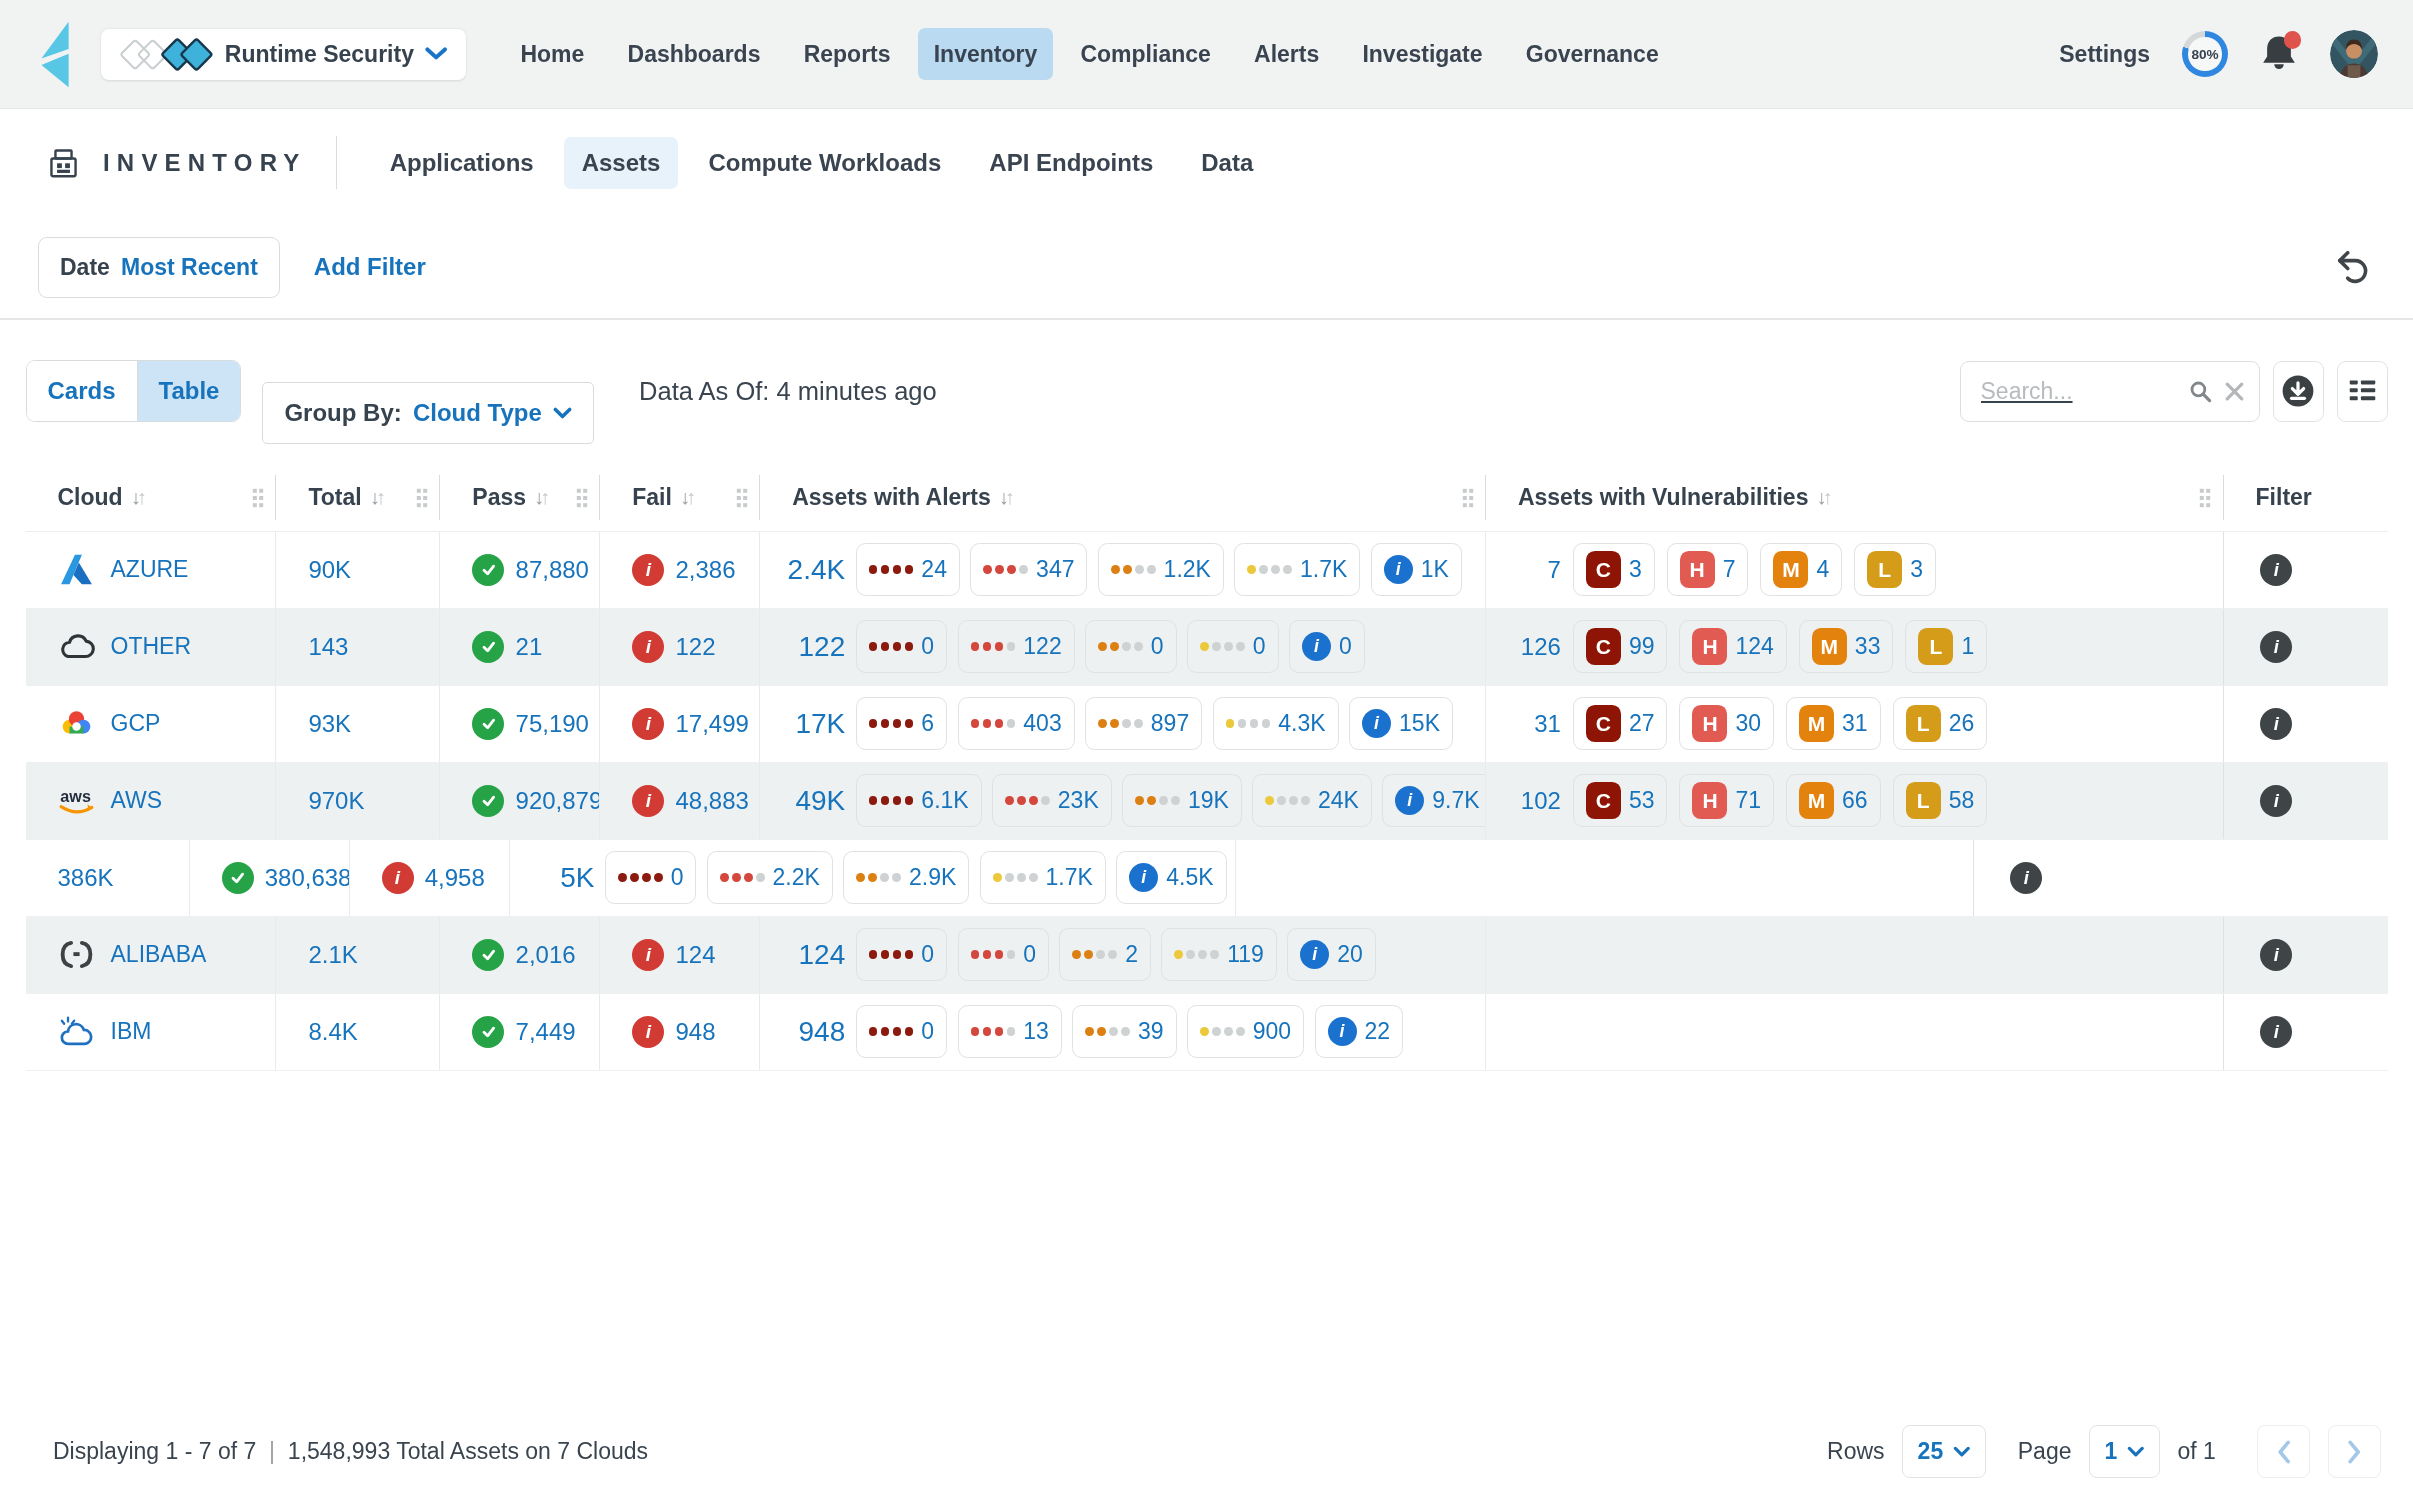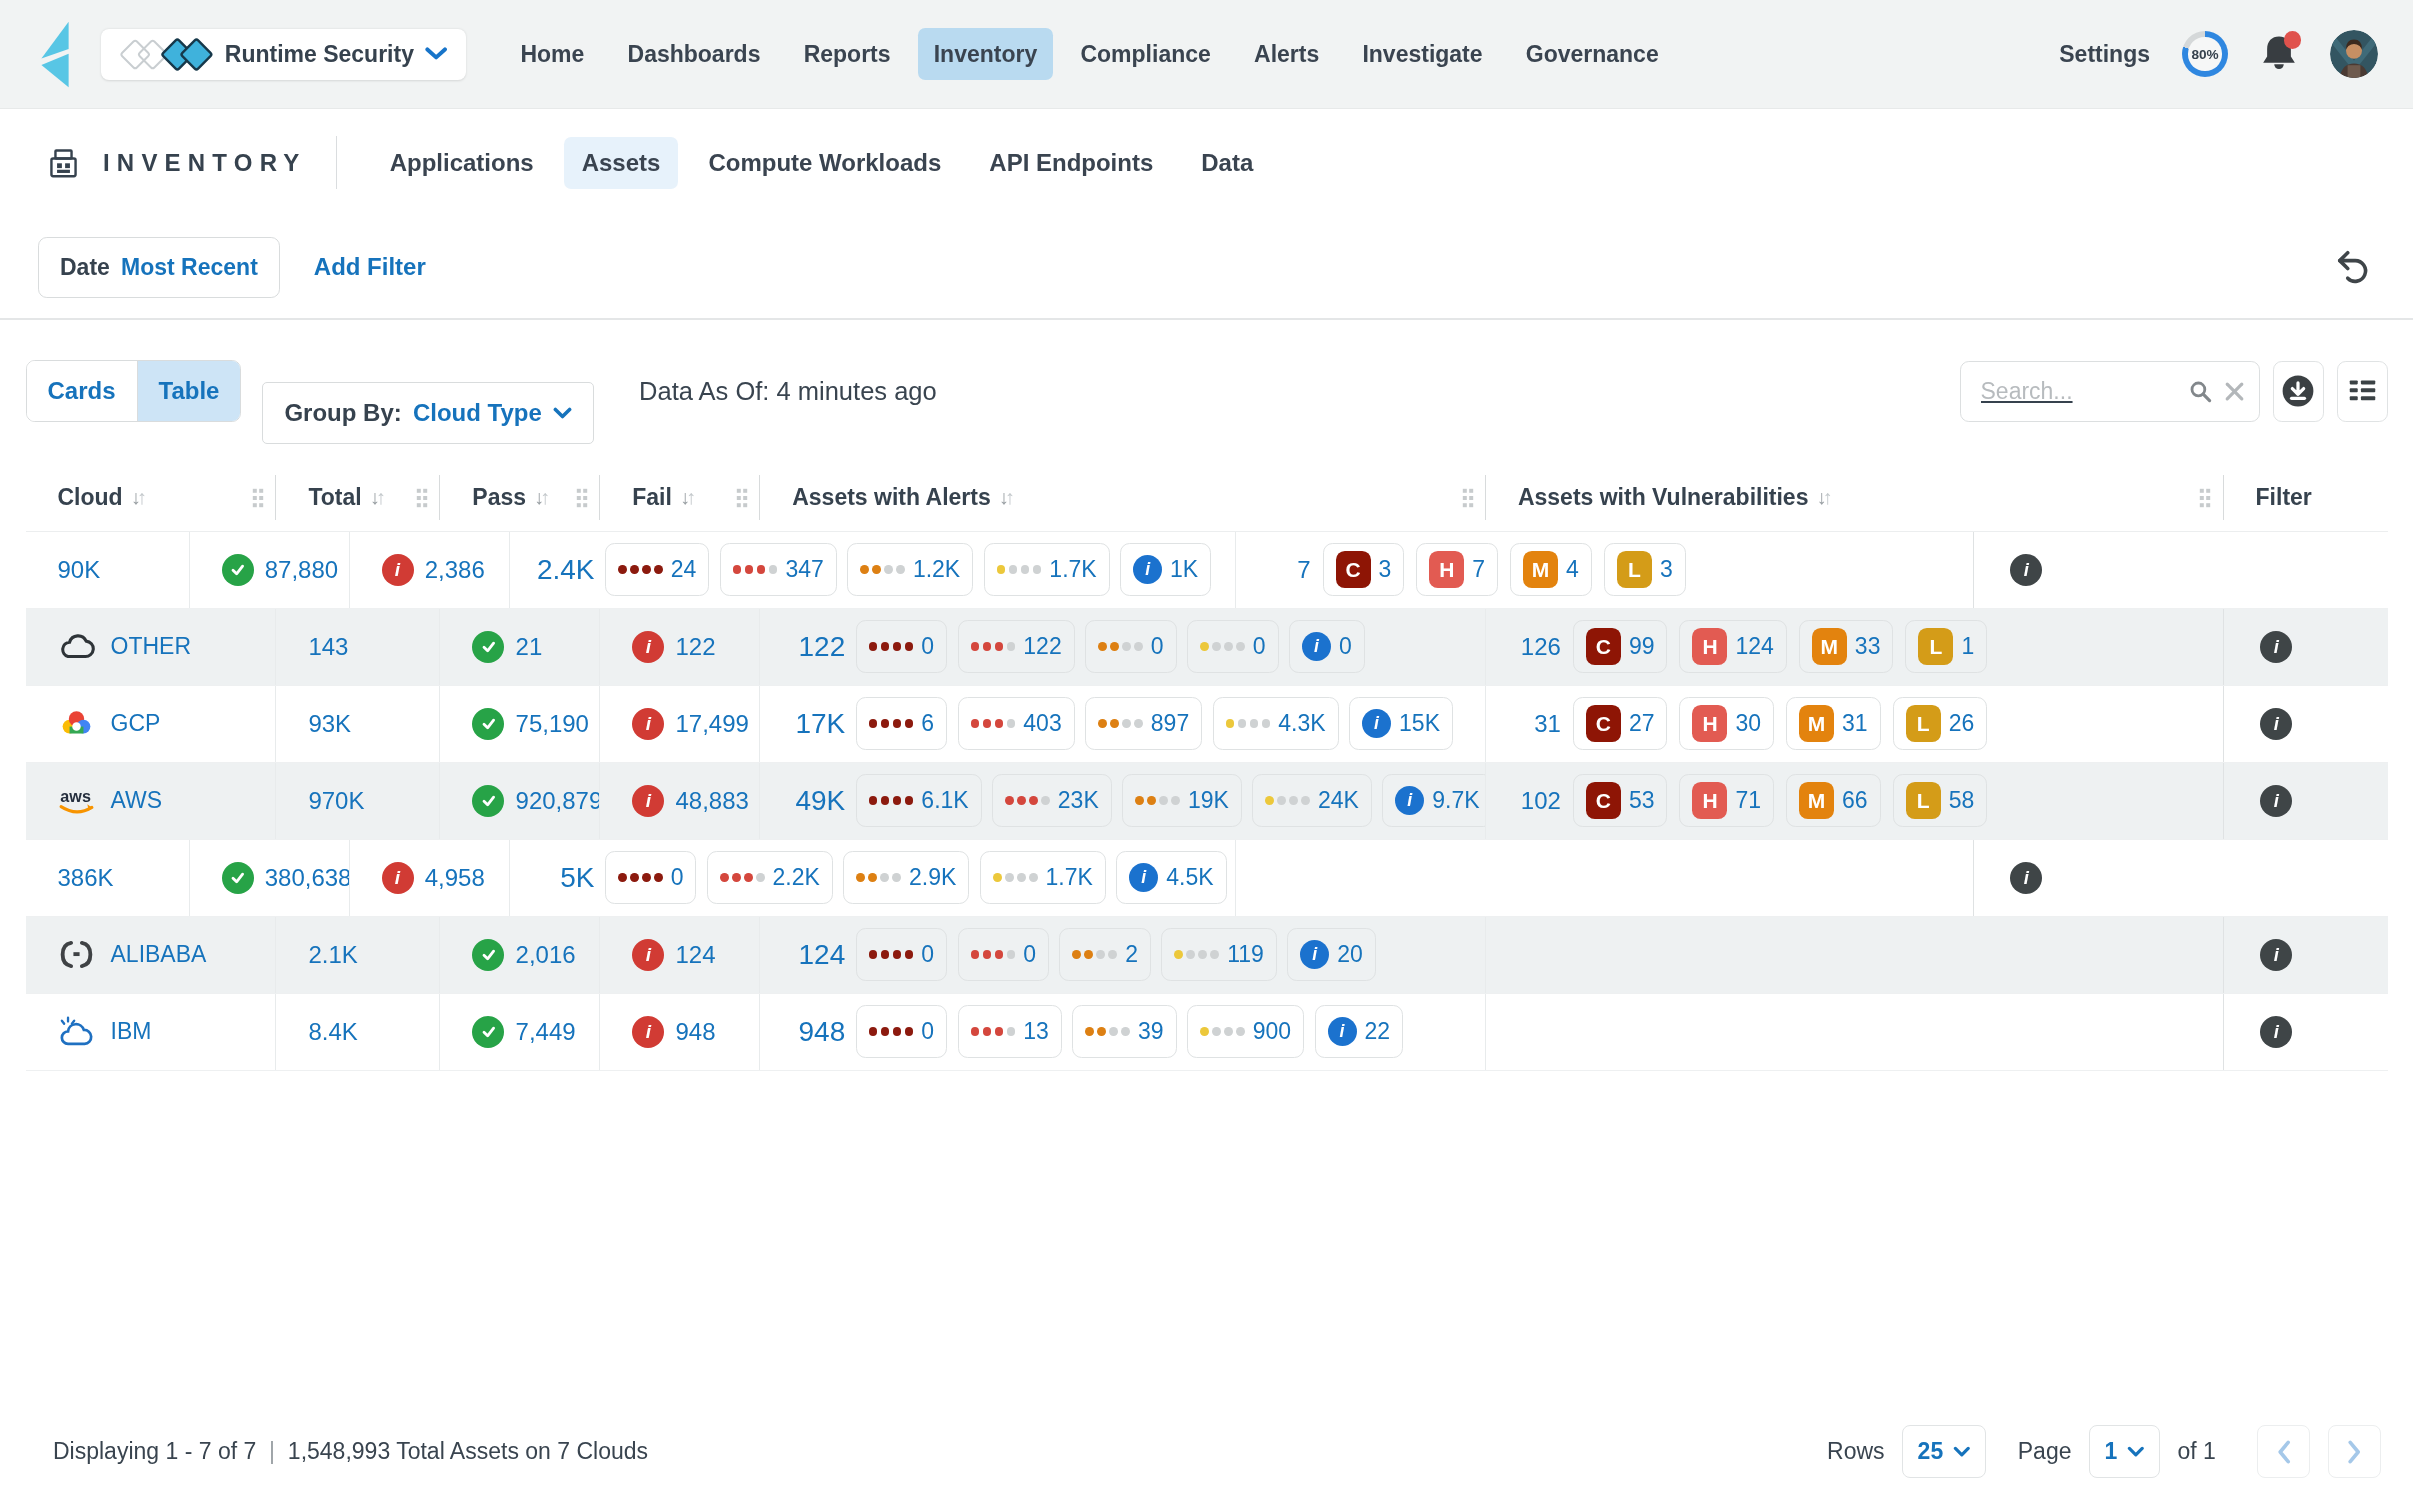--- a/index.html
+++ b/index.html
@@ -355,20 +355,27 @@
               </g>
             </svg>
           </span>
         </div>
         <div class="th c-actions">
           <span>Filter</span>
         </div>
       </div>
     <div id="tbody">
         <div class="tr">
+    <div class="td c-cloud">
+      <span class="cloud-ic"><svg viewBox="0 0 48 48" width="37" height="37">
+                <polygon points="22,5 31,5 15,43 4,43" fill="#2a98e0"></polygon>
+                <polygon points="27,15 44,43 31,43 20,31" fill="#1a6fc0"></polygon>
+              </svg></span>
+      <span class="cloud-name">AZURE</span>
+    </div>
     <div class="td c-total">
             <span class="num">90K</span>
           </div>
     <div class="td c-pass">
       <span class="statusic pass">
               <svg width="17.6" height="17.6" viewBox="0 0 22 22">
                 <polyline points="5,11.5 9.5,16 17,6.5" fill="none" stroke="#fff" stroke-width="3.5" stroke-linecap="round" stroke-linejoin="round"></polyline>
               </svg>
             </span>
       <span class="num">87,880</span>

